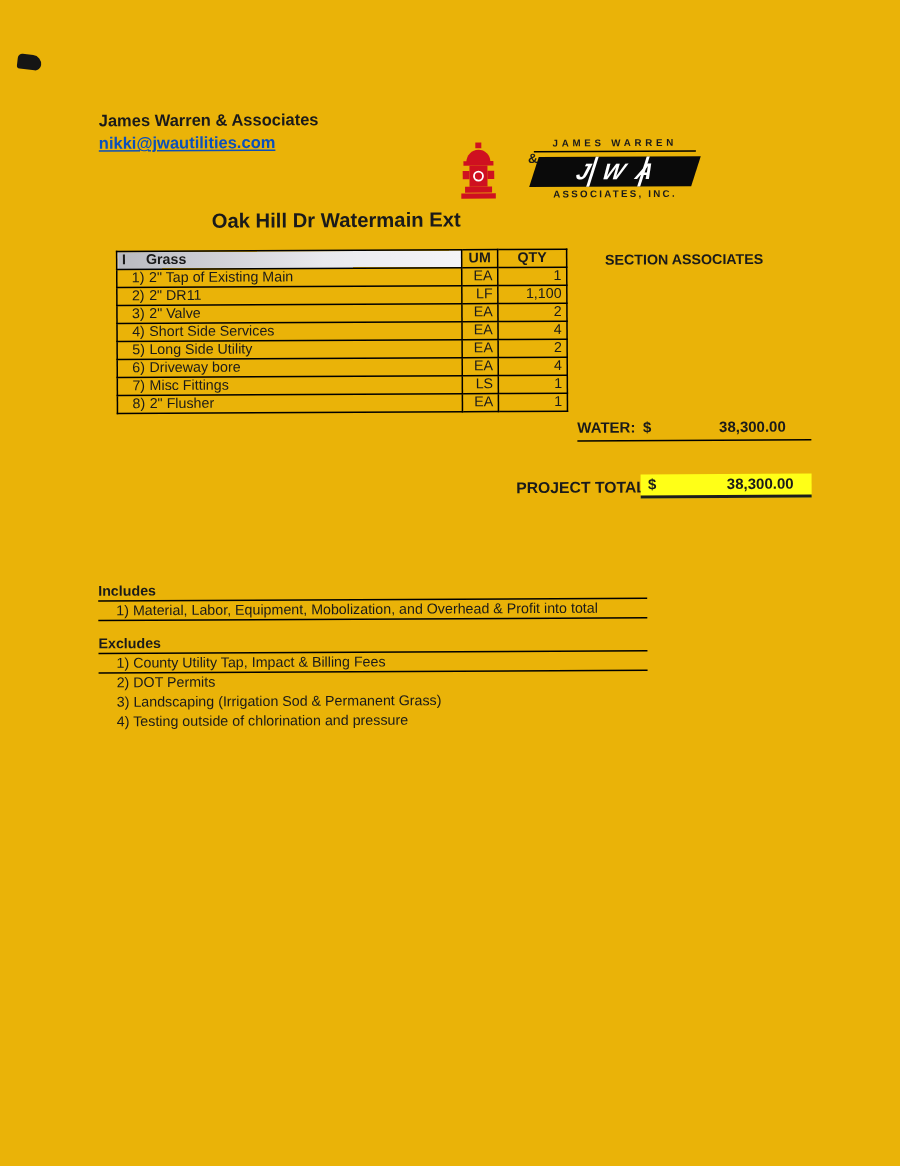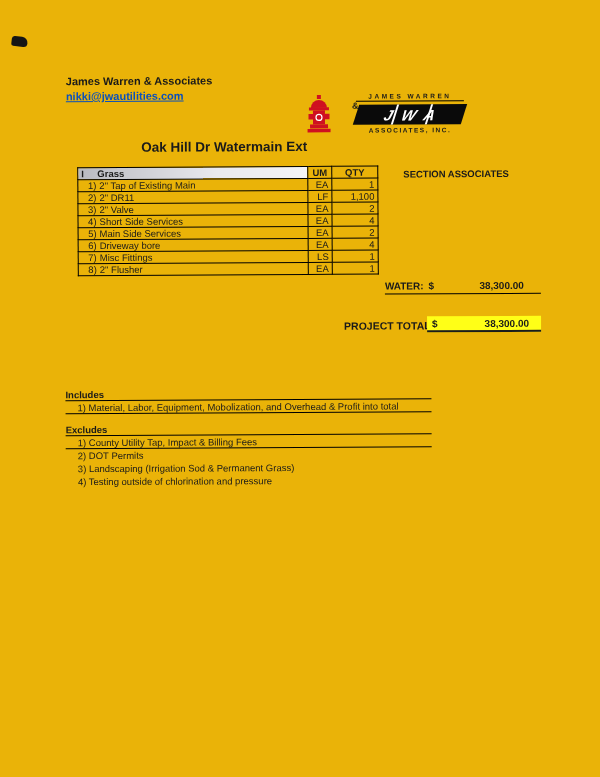--- a/index.html
+++ b/index.html
@@ -126,21 +126,21 @@
           <td class="c-desc"><span class="no">3)</span><span>2" Valve</span></td>
           <td class="c-um">EA</td>
           <td class="c-qty">2</td>
         </tr>
         <tr>
           <td class="c-desc"><span class="no">4)</span><span>Short Side Services</span></td>
           <td class="c-um">EA</td>
           <td class="c-qty">4</td>
         </tr>
         <tr>
-          <td class="c-desc"><span class="no">5)</span><span>Main Side Services</span></td>
+          <td class="c-desc"><span class="no">5)</span><span>Long Side Utility</span></td>
           <td class="c-um">EA</td>
           <td class="c-qty">2</td>
         </tr>
         <tr>
           <td class="c-desc"><span class="no">6)</span><span>Driveway bore</span></td>
           <td class="c-um">EA</td>
           <td class="c-qty">4</td>
         </tr>
         <tr>
           <td class="c-desc"><span class="no">7)</span><span>Misc Fittings</span></td>

